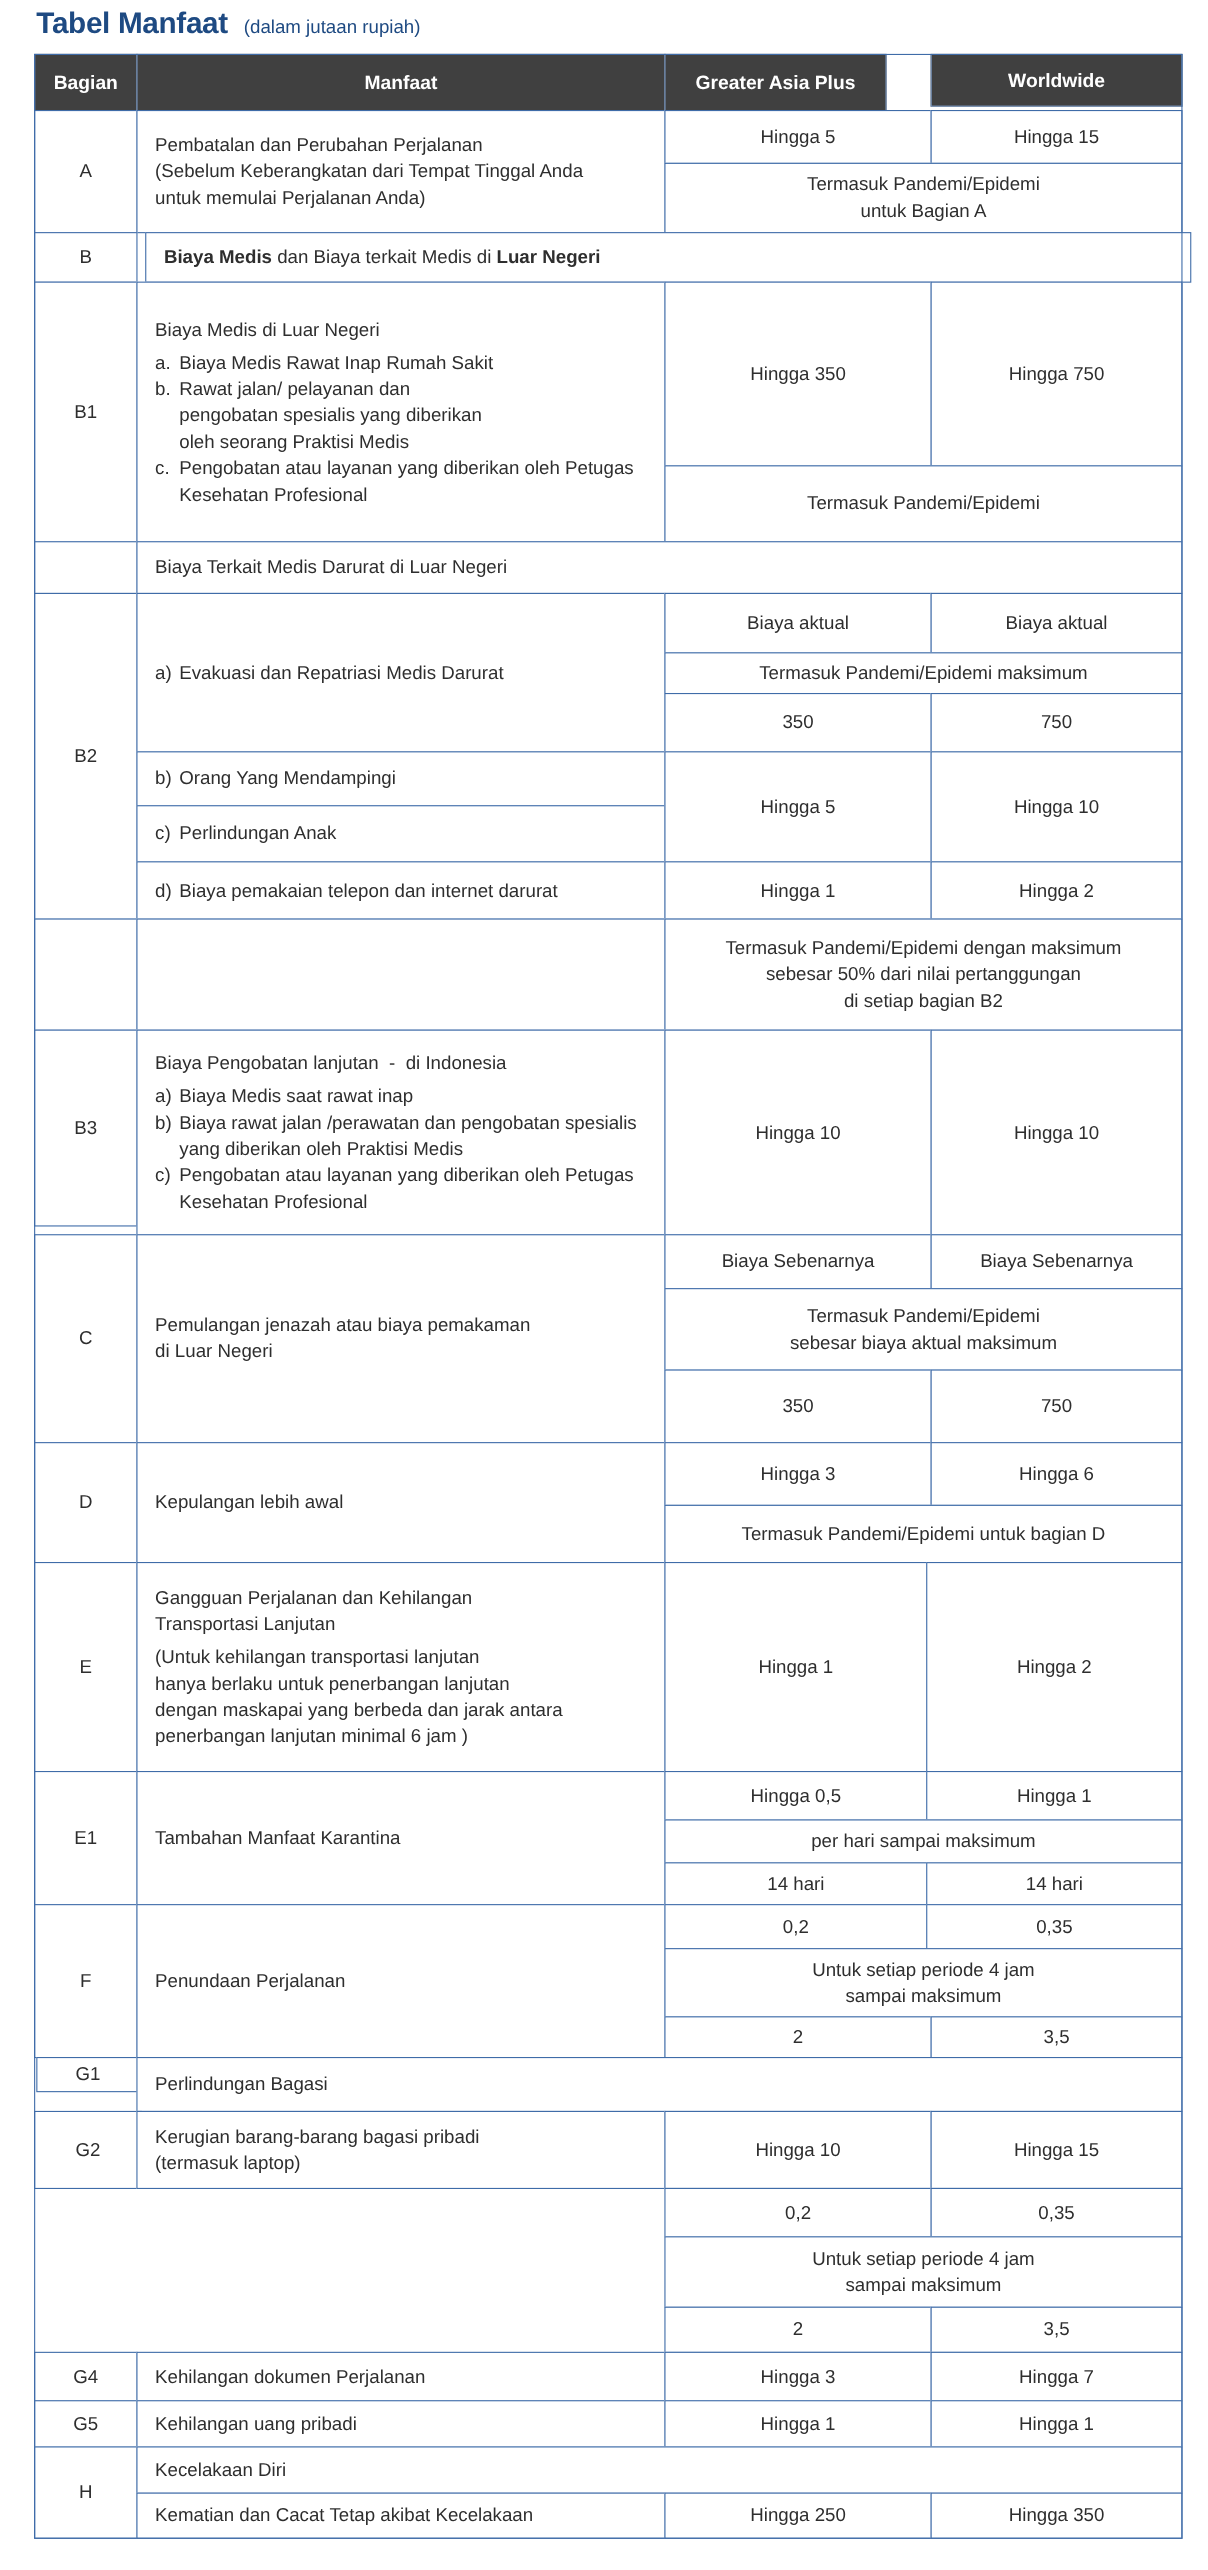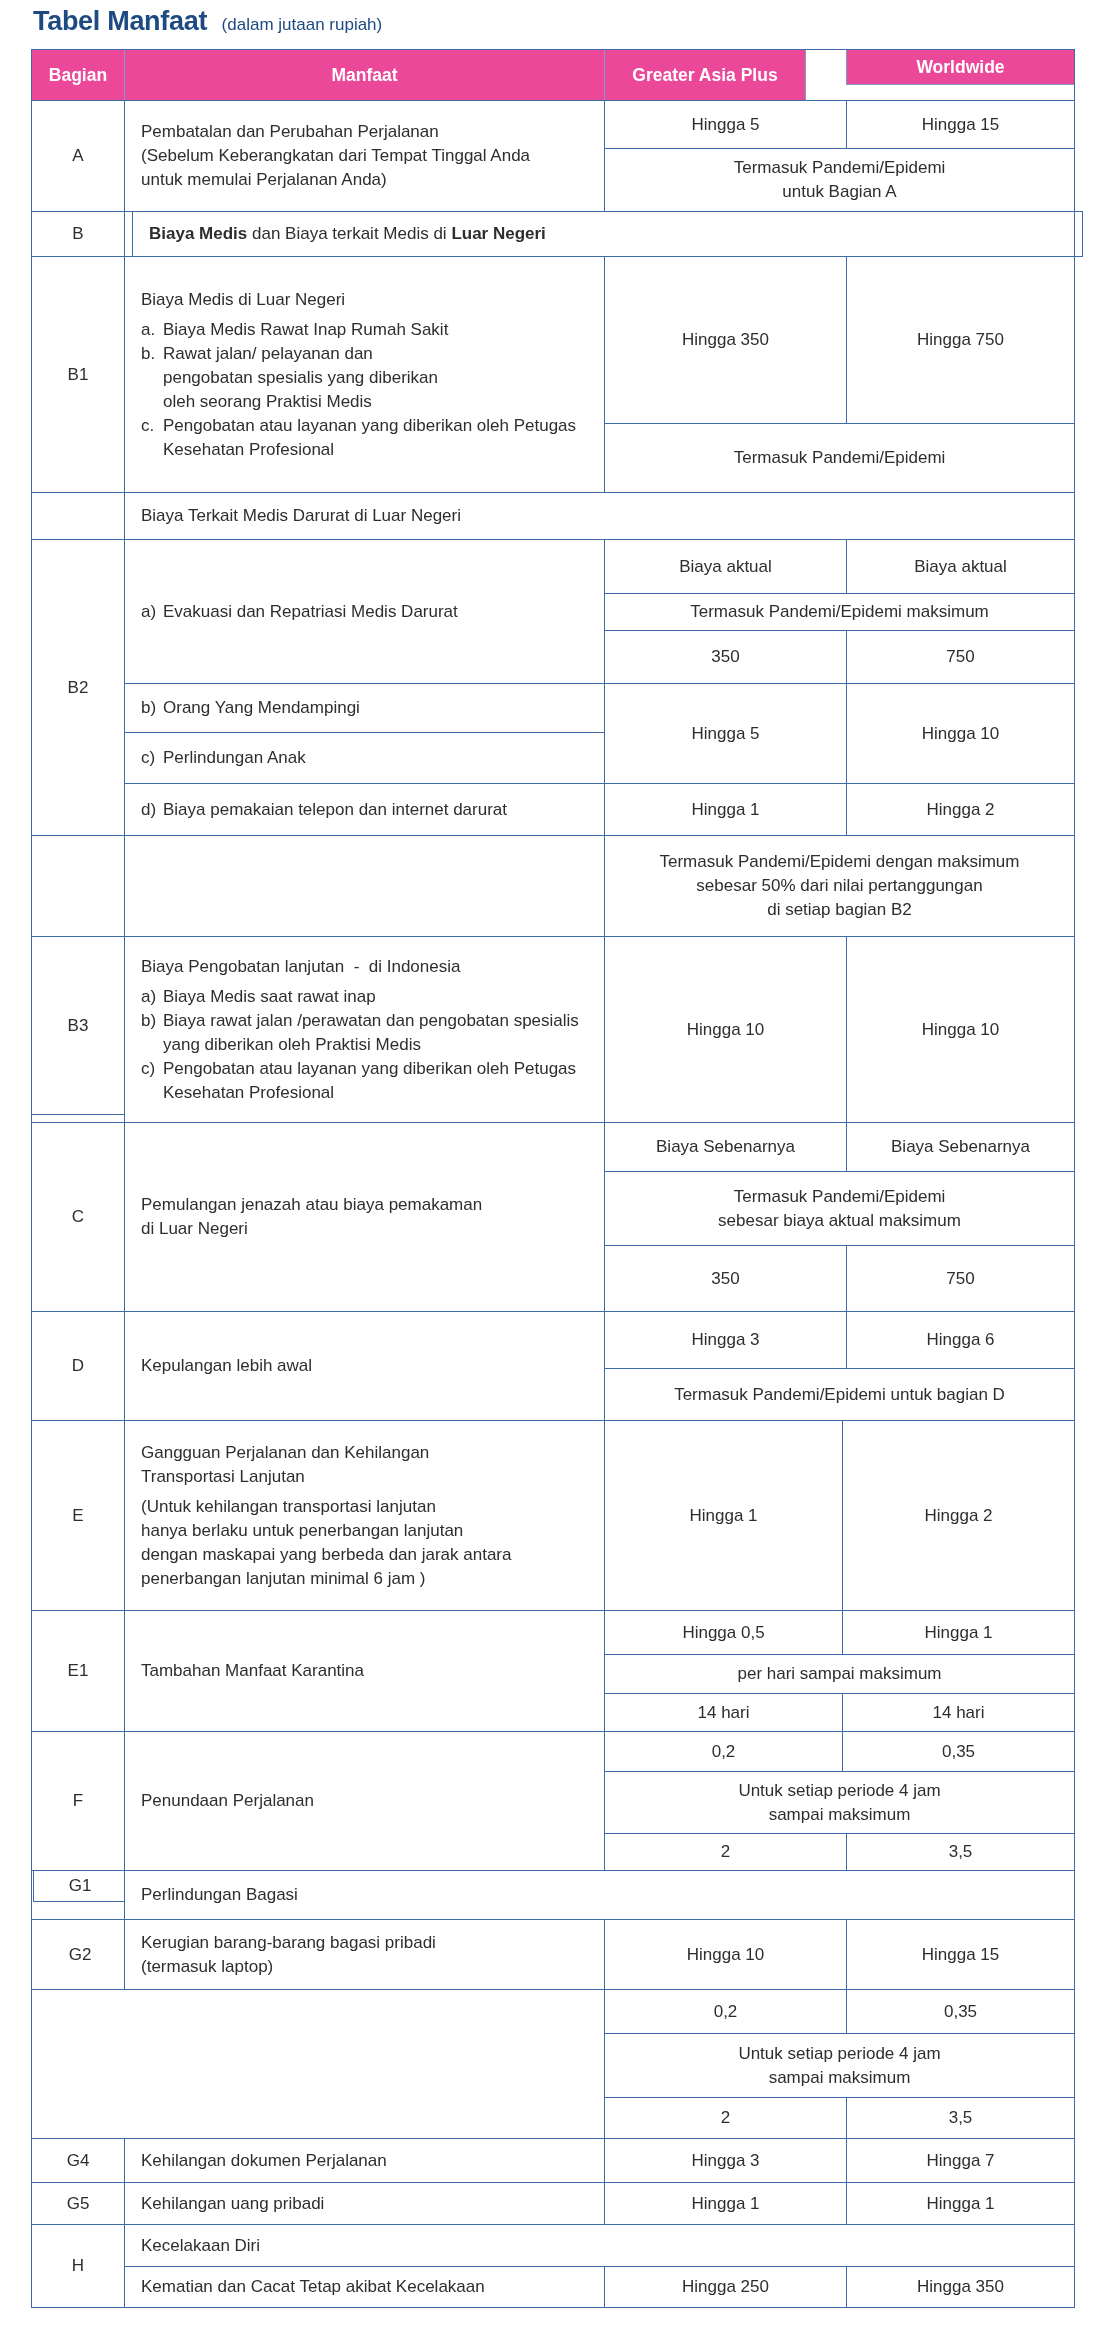--- a/index.html
+++ b/index.html
@@ -2,21 +2,21 @@
 <html><head>
 <meta charset="utf-8">
 <style>
   html,body{margin:0;padding:0;background:#ffffff;}
   body{width:1098px;height:2336px;position:relative;overflow:hidden;font-family:"Liberation Sans",sans-serif;color:#2e2e2e;}
   .title{position:absolute;left:33px;top:6px;white-space:nowrap;}
   .title .main{font-size:27px;font-weight:bold;color:#1e4a82;letter-spacing:-0.3px;}
   .title .sub{font-size:17px;color:#1e4a82;margin-left:10px;}
   .tbl{position:absolute;left:0;top:0;width:1098px;height:2336px;}
   .c{position:absolute;box-sizing:border-box;border:1px solid #3f6ca8;display:flex;align-items:center;justify-content:center;text-align:center;font-size:17px;line-height:24px;background:#fff;}
-  .hd{background:#ec4899;color:#fff;font-weight:bold;font-size:17.5px;border-color:#7d9cc7;}
+  .hd{background:#404040;color:#fff;font-weight:bold;font-size:17.5px;border-color:#7d9cc7;}
   .l{justify-content:flex-start;text-align:left;padding-left:16px;padding-right:8px;}
   .col{flex-direction:column;align-items:flex-start;justify-content:center;}
   .li{display:flex;}
   .li .m{width:22px;flex:none;}
   .b{font-weight:bold;}
   .gap{height:6px;}
   .outer{position:absolute;left:31px;top:49px;width:1044px;height:2259px;border:1.5px solid #3f6ca8;box-sizing:border-box;pointer-events:none;}
 </style>
 </head>
 <body>
@@ -24,21 +24,21 @@
 <div class="title">
   <span class="main">Tabel Manfaat</span>
   <span class="sub">(dalam jutaan rupiah)</span>
 </div>
 
 <div class="tbl">
 
   <div class="c hd" style="left:31px;top:49px;width:94px;height:52px">Bagian</div>
   <div class="c hd" style="left:124px;top:49px;width:481px;height:52px">Manfaat</div>
   <div class="c hd" style="left:604px;top:49px;width:202px;height:52px">Greater Asia Plus</div>
-  <div class="c hd" style="left:846px;top:49px;width:229px;height:36px">Worldwide</div>
+  <div class="c hd" style="left:846px;top:49px;width:229px;height:48px">Worldwide</div>
 
   <div class="c" style="left:31px;top:100px;width:94px;height:112px">A</div>
   <div class="c l col" style="left:124px;top:100px;width:481px;height:112px">
     <div>Pembatalan dan Perubahan Perjalanan</div>
     <div>(Sebelum Keberangkatan dari Tempat Tinggal Anda</div>
     <div>untuk memulai Perjalanan Anda)</div>
   </div>
   <div class="c" style="left:604px;top:100px;width:243px;height:49px">Hingga 5</div>
   <div class="c" style="left:846px;top:100px;width:229px;height:49px">Hingga 15</div>
   <div class="c" style="left:604px;top:148px;width:471px;height:64px;flex-direction:column">

